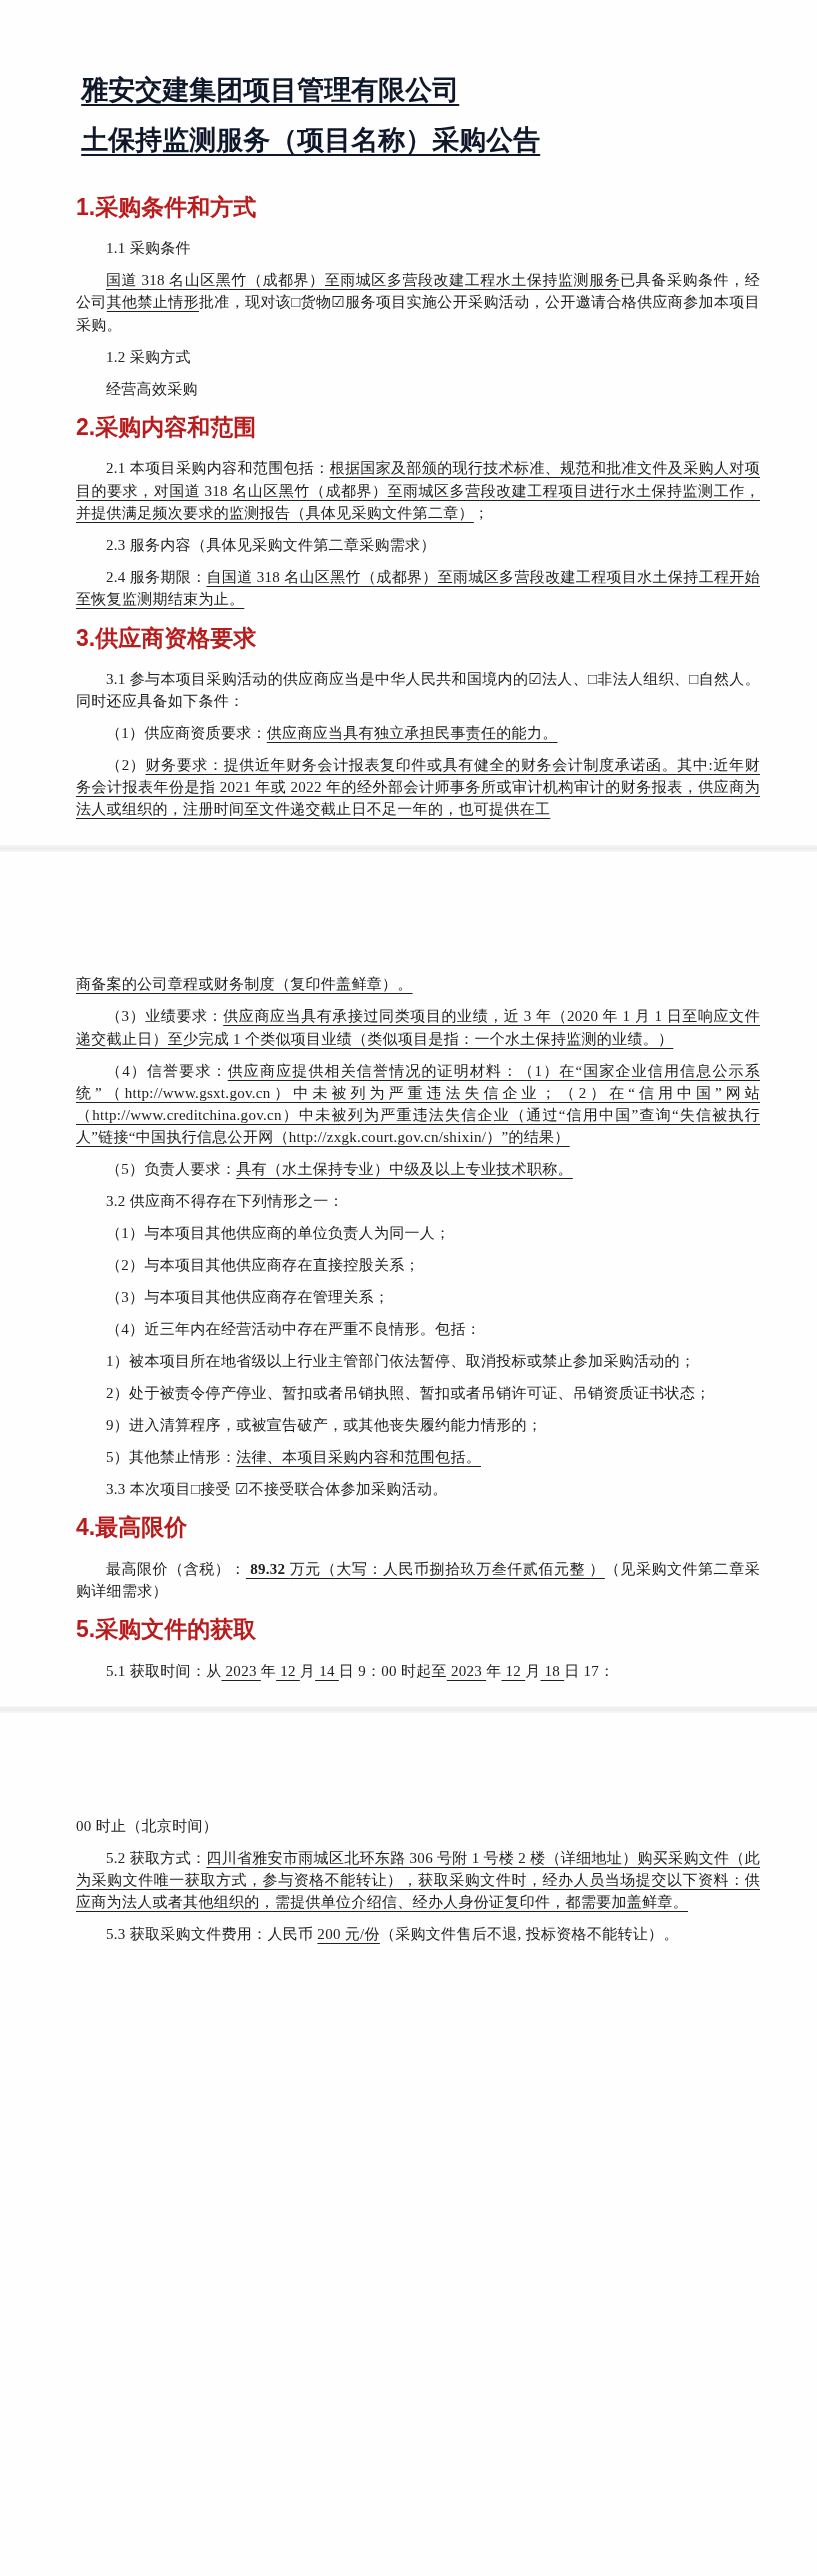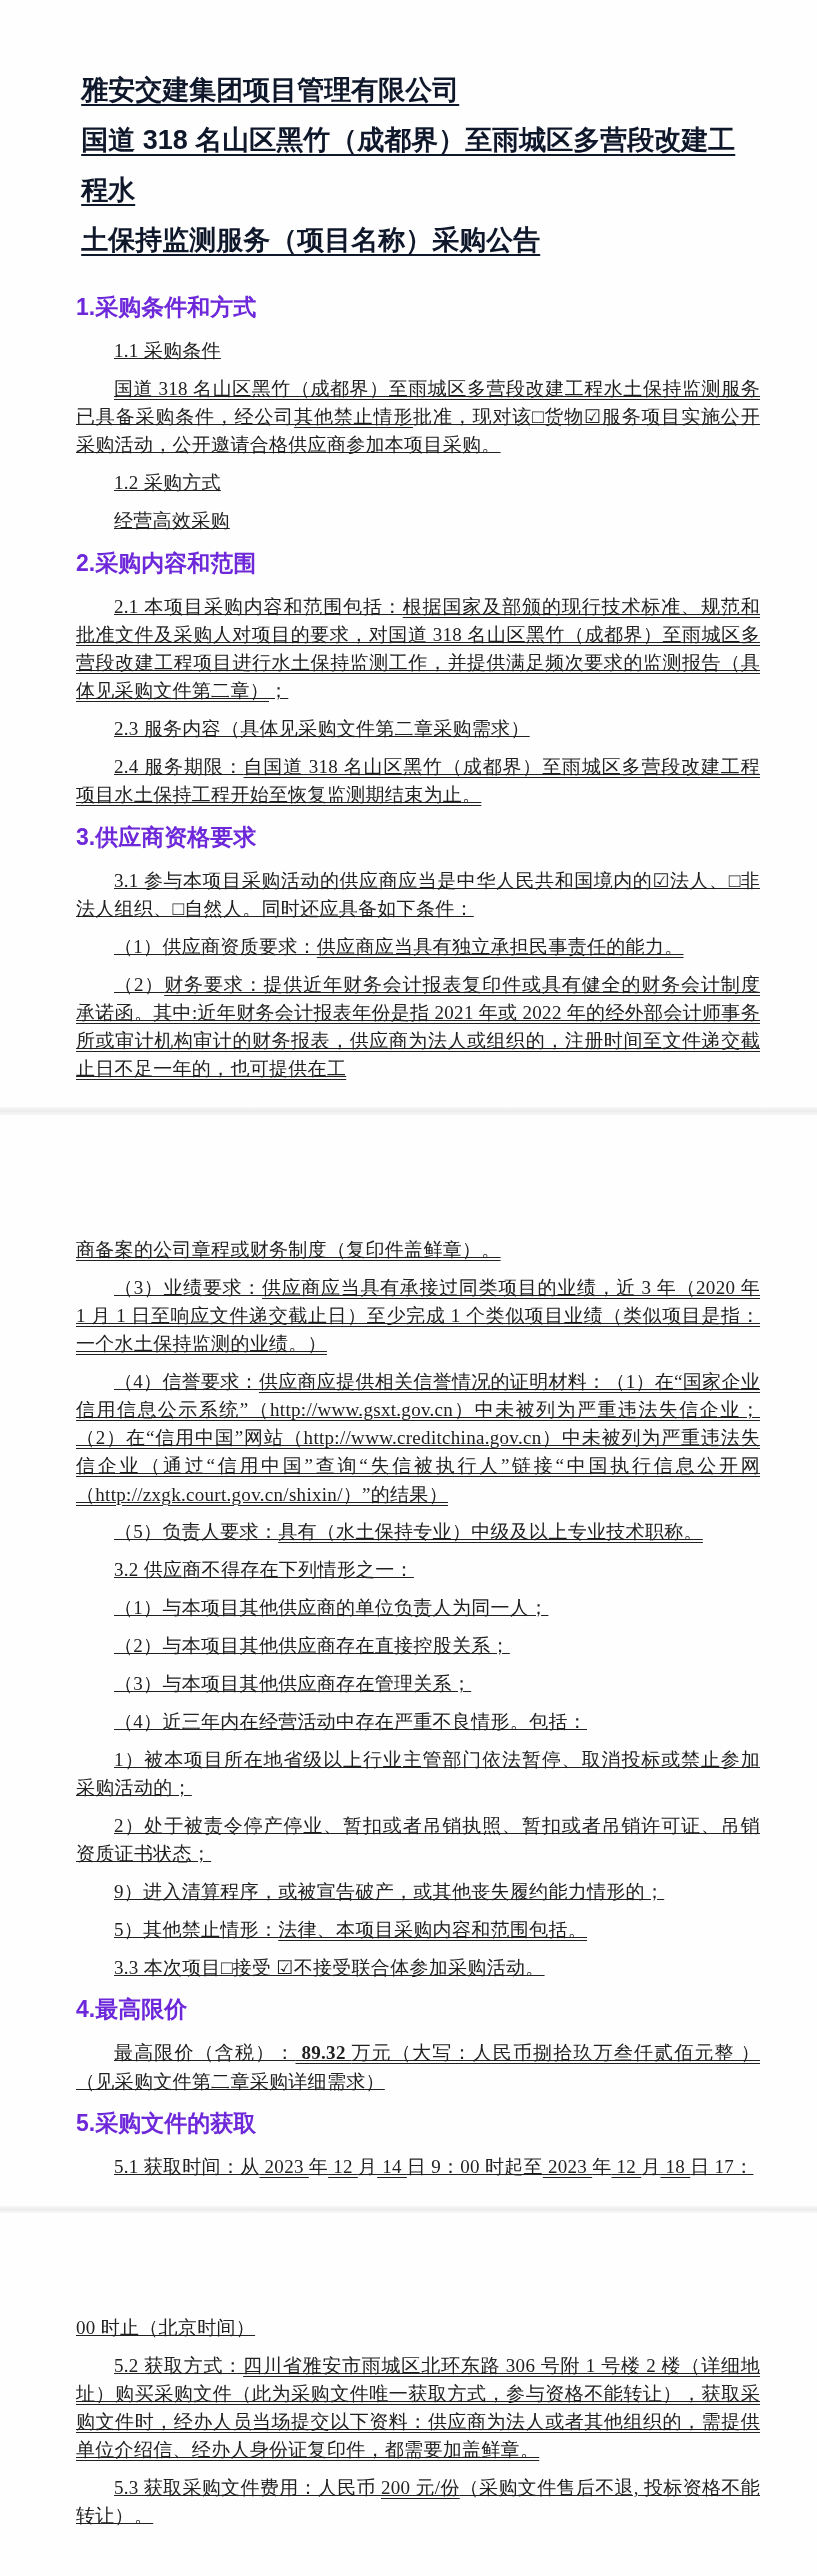--- a/index.html
+++ b/index.html
@@ -25,31 +25,30 @@
   }
   .t-line{
     text-decoration:underline;
     text-decoration-thickness:1.5px;
     text-underline-offset:5.2px;
   }
   h2.sec-h{
     font-family:"Liberation Sans","DejaVu Sans",sans-serif;
     font-weight:700;
     font-size:23px;
-    color:#6d28d9;
+    color:#b91c1c;
     margin:13.4px 0 15.5px 0;
     line-height:1.25;
   }
   p.para, p.flush{
-    font-size:19px;
+    font-size:15px;
     line-height:1.48;
     margin:0 0 9.8px 0;
     text-align:justify;
     letter-spacing:0.3px;
-    text-decoration:underline;
   }
   p.para{ text-indent:2em; }
   p.flush{ text-indent:0; }
   .u{
     text-decoration:underline;
     text-decoration-thickness:1px;
     text-underline-offset:3.6px;
   }
   .bld{ font-weight:700; }
   .gap1{ position:relative; height:143px; }
@@ -63,21 +62,20 @@
     background:linear-gradient(to bottom,#f7f7f7,#ececec,#f8f8f8);
   }
 </style>
 </head>
 <body>
 
 <div class="page">
 
   <div class="title-block">
     <div class="t-line">雅安交建集团项目管理有限公司</div>
-    <div class="t-line">国道 318 名山区黑竹（成都界）至雨城区多营段改建工程水</div>
     <div class="t-line">土保持监测服务（项目名称）采购公告</div>
   </div>
 
   <section>
     <h2 class="sec-h">1.采购条件和方式</h2>
     <p class="para"><span>1.1 采购条件</span></p>
     <p class="para"><span class="u">国道 318 名山区黑竹（成都界）至雨城区多营段改建工程水土保持监测服务</span><span>已具备采购条件，经公司</span><span class="u">其他禁止情形</span><span>批准，现对该□货物☑服务项目实施公开采购活动，公开邀请合格供应商参加本项目采购。</span></p>
     <p class="para"><span>1.2 采购方式</span></p>
     <p class="para"><span>经营高效采购</span></p>
   </section>

